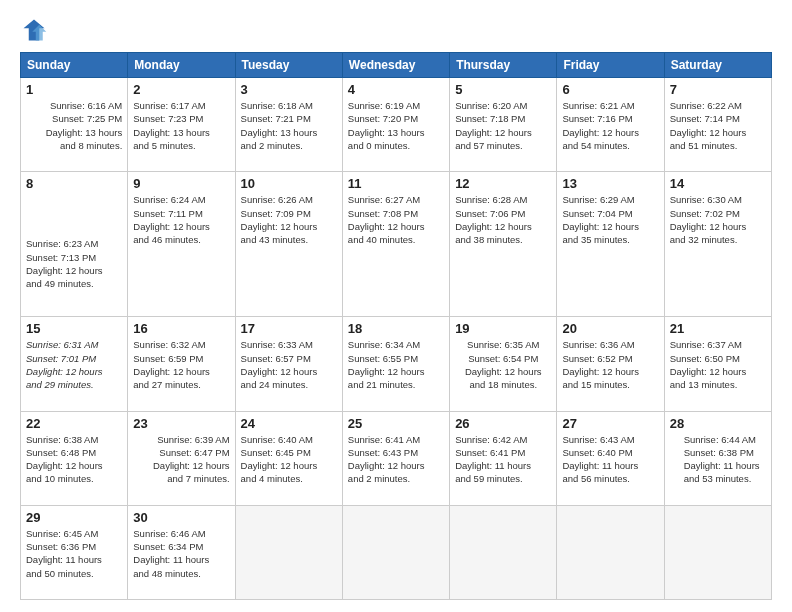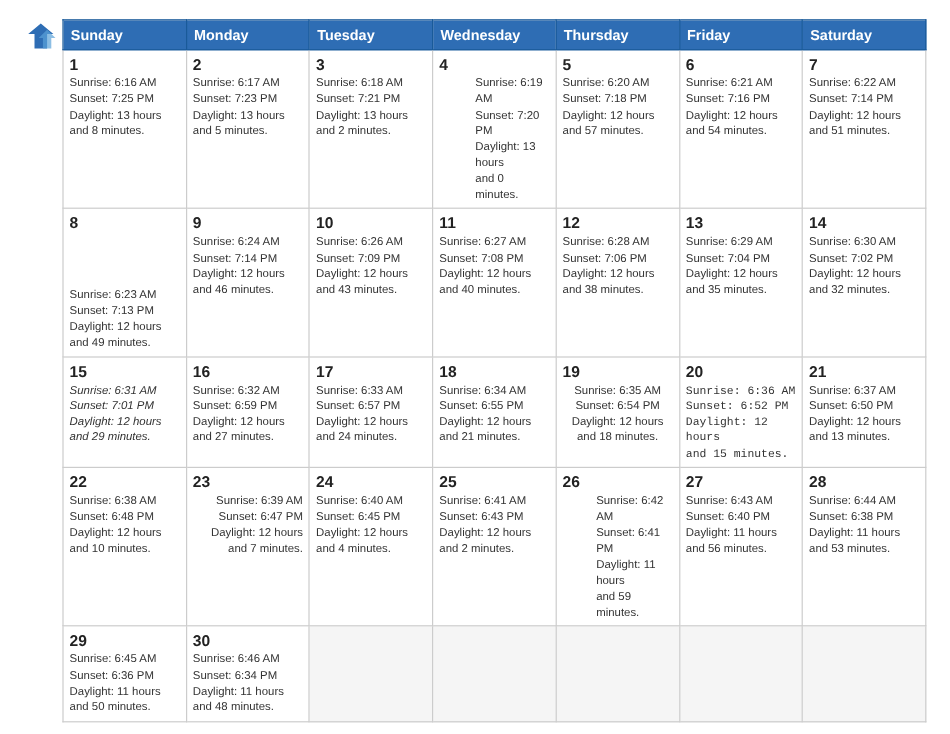--- a/index.html
+++ b/index.html
@@ -9,20 +9,21 @@
       background: #fff;
       font-family: Arial, sans-serif;
       font-size: 11px;
       overflow: hidden;
     }
     .page {
       width: 792px;
       height: 612px;
       padding: 16px 20px 12px 20px;
       display: flex;
+      flex-direction: column;
     }
     .header {
       display: flex;
       align-items: flex-start;
       justify-content: space-between;
       margin-bottom: 8px;
     }
     .logo {
       display: flex;
       align-items: center;
@@ -122,42 +123,42 @@
           <th>Wednesday</th>
           <th>Thursday</th>
           <th>Friday</th>
           <th>Saturday</th>
         </tr>
     </thead>
     <tbody id="calendar-body">
     <tr>
           <td>
             <span class="day-num">1</span>
-            <div class="day-info" style="white-space: pre-line;">Sunrise: 6:16 AM
+            <div class="day-info" style="white-space: pre-line; text-align: right;">Sunrise: 6:16 AM
 Sunset: 7:25 PM
 Daylight: 13 hours
 and 8 minutes.</div>
           </td>
           <td>
             <span class="day-num">2</span>
             <div class="day-info" style="white-space: pre-line;">Sunrise: 6:17 AM
 Sunset: 7:23 PM
 Daylight: 13 hours
 and 5 minutes.</div>
           </td>
           <td>
             <span class="day-num">3</span>
             <div class="day-info" style="white-space: pre-line;">Sunrise: 6:18 AM
 Sunset: 7:21 PM
 Daylight: 13 hours
 and 2 minutes.</div>
           </td>
           <td>
             <span class="day-num">4</span>
-            <div class="day-info" style="white-space: pre-line; margin-left: 30px;">Sunrise: 6:19 AM
+            <div class="day-info" style="white-space: pre-line;">Sunrise: 6:19 AM
 Sunset: 7:20 PM
 Daylight: 13 hours
 and 0 minutes.</div>
           </td>
           <td>
             <span class="day-num">5</span>
             <div class="day-info" style="white-space: pre-line;">Sunrise: 6:20 AM
 Sunset: 7:18 PM
 Daylight: 12 hours
 and 57 minutes.</div>
@@ -181,21 +182,21 @@
           <td>
             <span class="day-num">8</span>
             <div class="day-info" style="white-space: pre-line; margin-top: 46px;">Sunrise: 6:23 AM
 Sunset: 7:13 PM
 Daylight: 12 hours
 and 49 minutes.</div>
           </td>
           <td>
             <span class="day-num">9</span>
             <div class="day-info" style="white-space: pre-line;">Sunrise: 6:24 AM
-Sunset: 7:14 PM
+Sunset: 7:11 PM
 Daylight: 12 hours
 and 46 minutes.</div>
           </td>
           <td>
             <span class="day-num">10</span>
             <div class="day-info" style="white-space: pre-line;">Sunrise: 6:26 AM
 Sunset: 7:09 PM
 Daylight: 12 hours
 and 43 minutes.</div>
           </td>
@@ -259,21 +260,21 @@
           </td>
           <td>
             <span class="day-num">19</span>
             <div class="day-info" style="white-space: pre-line; text-align: center;">Sunrise: 6:35 AM
 Sunset: 6:54 PM
 Daylight: 12 hours
 and 18 minutes.</div>
           </td>
           <td>
             <span class="day-num">20</span>
-            <div class="day-info" style="white-space: pre-line; font-family: Liberation Mono, monospace;">Sunrise: 6:36 AM
+            <div class="day-info" style="white-space: pre-line;">Sunrise: 6:36 AM
 Sunset: 6:52 PM
 Daylight: 12 hours
 and 15 minutes.</div>
           </td>
           <td>
             <span class="day-num">21</span>
             <div class="day-info" style="white-space: pre-line;">Sunrise: 6:37 AM
 Sunset: 6:50 PM
 Daylight: 12 hours
 and 13 minutes.</div>
@@ -303,35 +304,35 @@
           </td>
           <td>
             <span class="day-num">25</span>
             <div class="day-info" style="white-space: pre-line;">Sunrise: 6:41 AM
 Sunset: 6:43 PM
 Daylight: 12 hours
 and 2 minutes.</div>
           </td>
           <td>
             <span class="day-num">26</span>
-            <div class="day-info" style="white-space: pre-line; margin-left: 28px;">Sunrise: 6:42 AM
+            <div class="day-info" style="white-space: pre-line;">Sunrise: 6:42 AM
 Sunset: 6:41 PM
 Daylight: 11 hours
 and 59 minutes.</div>
           </td>
           <td>
             <span class="day-num">27</span>
             <div class="day-info" style="white-space: pre-line;">Sunrise: 6:43 AM
 Sunset: 6:40 PM
 Daylight: 11 hours
 and 56 minutes.</div>
           </td>
           <td>
             <span class="day-num">28</span>
-            <div class="day-info" style="white-space: pre-line;">Sunrise: 6:44 AM
+            <div class="day-info" style="white-space: pre-line; margin-left: 14px;">Sunrise: 6:44 AM
 Sunset: 6:38 PM
 Daylight: 11 hours
 and 53 minutes.</div>
           </td>
         </tr>
         <tr>
           <td>
             <span class="day-num">29</span>
             <div class="day-info" style="white-space: pre-line;">Sunrise: 6:45 AM
 Sunset: 6:36 PM

